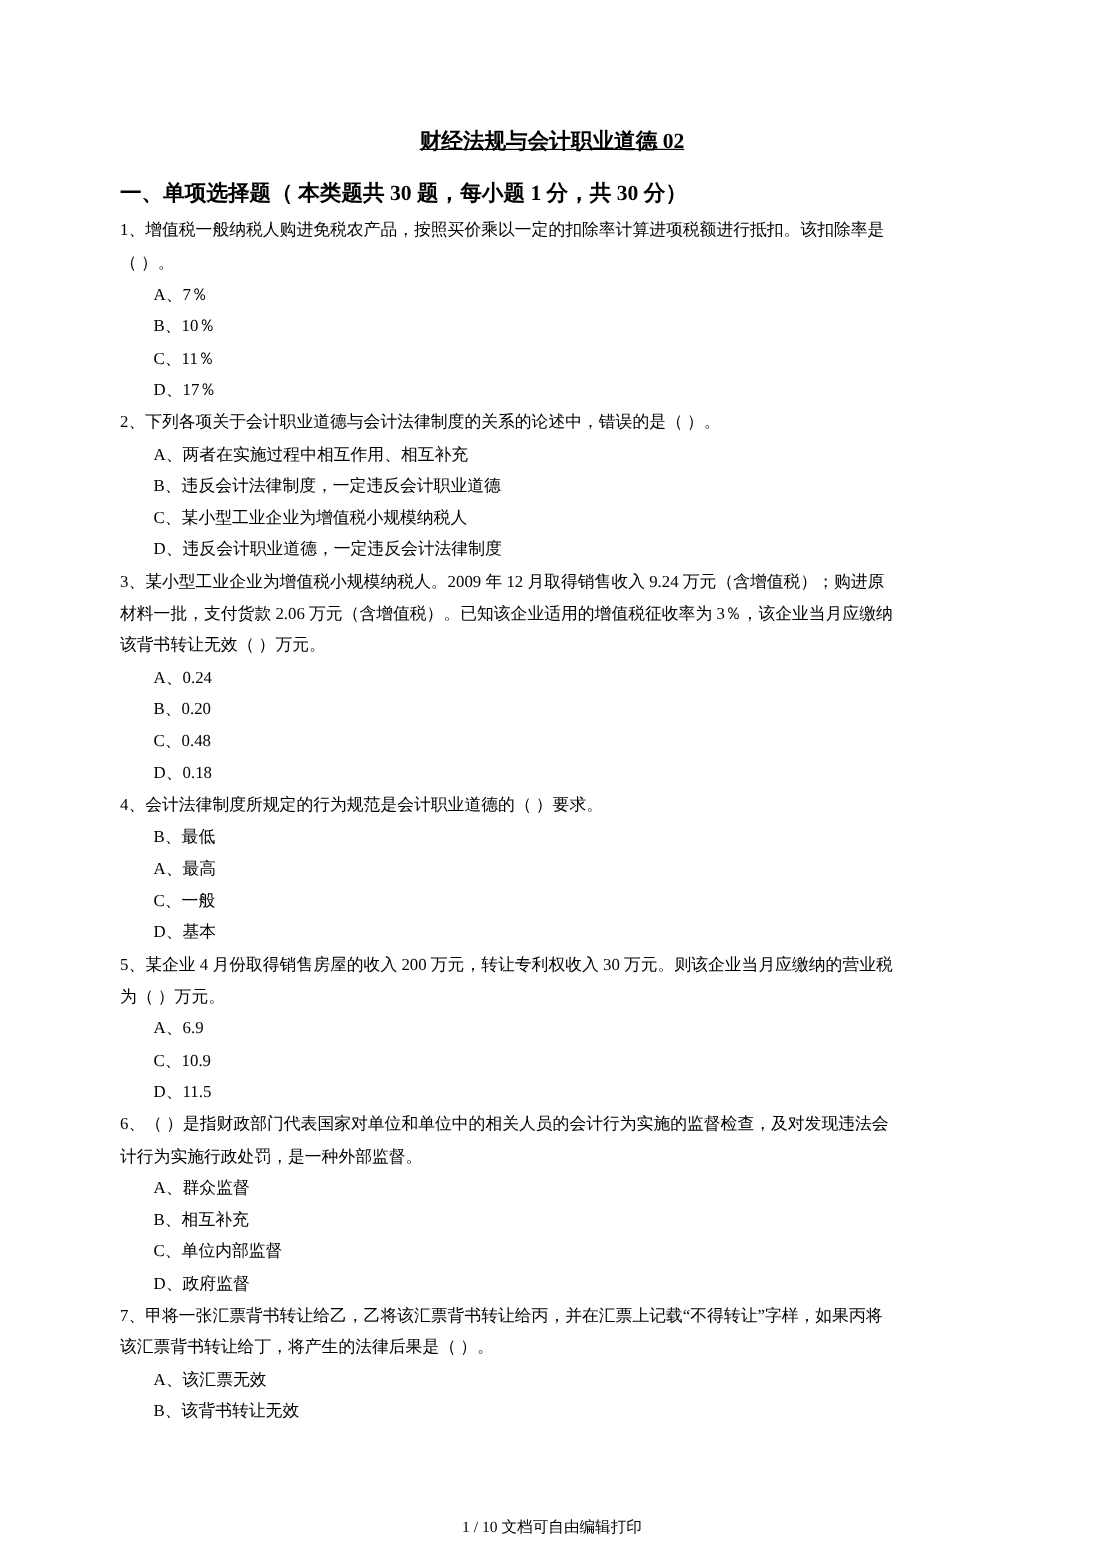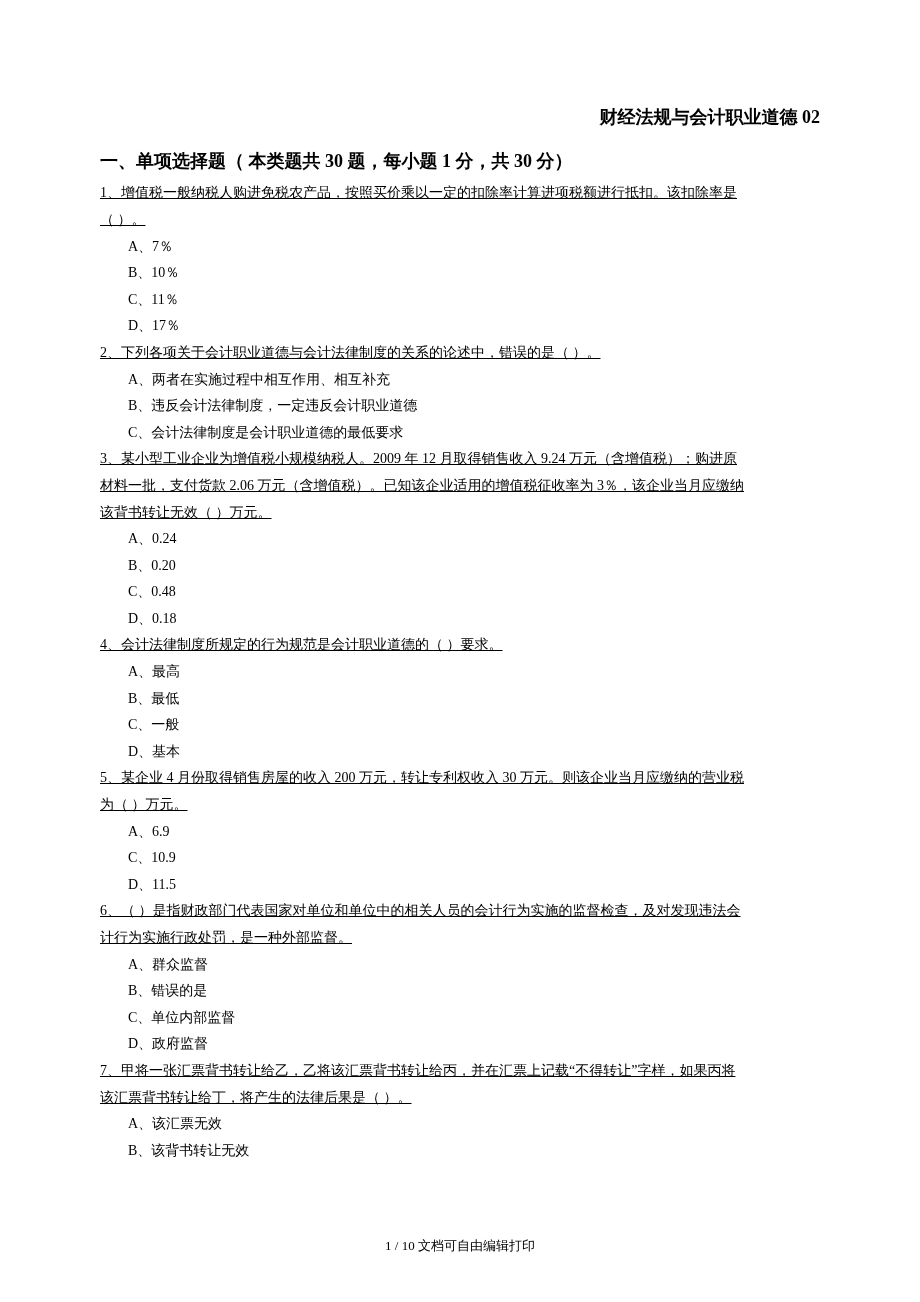--- a/index.html
+++ b/index.html
@@ -7,34 +7,34 @@
       font-size: 14px;
       line-height: 1.9;
       color: #000;
       background: #fff;
       margin: 0;
       padding: 100px 100px 60px 100px;
       width: 920px;
       box-sizing: border-box;
     }
     .title {
-      text-align: right;
+      text-align: center;
       font-weight: bold;
       font-size: 18px;
       margin-bottom: 10px;
+      text-decoration: underline;
     }
     .section {
       font-weight: bold;
       font-size: 18px;
       margin-top: 6px;
       margin-bottom: 2px;
     }
     .stem {
       margin: 0;
-      text-decoration: underline;
     }
     .opts {
       margin-left: 2em;
     }
     .opts div {
       margin: 0;
     }
     .footer {
       text-align: center;
       margin-top: 70px;
@@ -57,62 +57,63 @@
     <div>C、11％</div>
     <div>D、17％</div>
   </div>
 </div>
 
 <div>
   <div class="stem">2、下列各项关于会计职业道德与会计法律制度的关系的论述中，错误的是（  ）。</div>
   <div class="opts">
     <div>A、两者在实施过程中相互作用、相互补充</div>
     <div>B、违反会计法律制度，一定违反会计职业道德</div>
-    <div>C、会计法律制度是会计职业道德的最低要求</div>
+    <div>C、某小型工业企业为增值税小规模纳税人</div>
+    <div>D、违反会计职业道德，一定违反会计法律制度</div>
   </div>
 </div>
 
 <div>
   <div class="stem">3、某小型工业企业为增值税小规模纳税人。2009 年 12 月取得销售收入 9.24 万元（含增值税）；购进原</div>
   <div class="stem">材料一批，支付货款 2.06 万元（含增值税）。已知该企业适用的增值税征收率为 3％，该企业当月应缴纳</div>
   <div class="stem">该背书转让无效（  ）万元。</div>
   <div class="opts">
     <div>A、0.24</div>
     <div>B、0.20</div>
     <div>C、0.48</div>
     <div>D、0.18</div>
   </div>
 </div>
 
 <div>
   <div class="stem">4、会计法律制度所规定的行为规范是会计职业道德的（  ）要求。</div>
   <div class="opts">
+    <div>B、最低</div>
     <div>A、最高</div>
-    <div>B、最低</div>
     <div>C、一般</div>
     <div>D、基本</div>
   </div>
 </div>
 
 <div>
   <div class="stem">5、某企业 4 月份取得销售房屋的收入 200 万元，转让专利权收入 30 万元。则该企业当月应缴纳的营业税</div>
   <div class="stem">为（  ）万元。</div>
   <div class="opts">
     <div>A、6.9</div>
     <div>C、10.9</div>
     <div>D、11.5</div>
   </div>
 </div>
 
 <div>
   <div class="stem">6、（  ）是指财政部门代表国家对单位和单位中的相关人员的会计行为实施的监督检查，及对发现违法会</div>
   <div class="stem">计行为实施行政处罚，是一种外部监督。</div>
   <div class="opts">
     <div>A、群众监督</div>
-    <div>B、错误的是</div>
+    <div>B、相互补充</div>
     <div>C、单位内部监督</div>
     <div>D、政府监督</div>
   </div>
 </div>
 
 <div>
   <div class="stem">7、甲将一张汇票背书转让给乙，乙将该汇票背书转让给丙，并在汇票上记载“不得转让”字样，如果丙将</div>
   <div class="stem">该汇票背书转让给丁，将产生的法律后果是（  ）。</div>
   <div class="opts">
     <div>A、该汇票无效</div>

